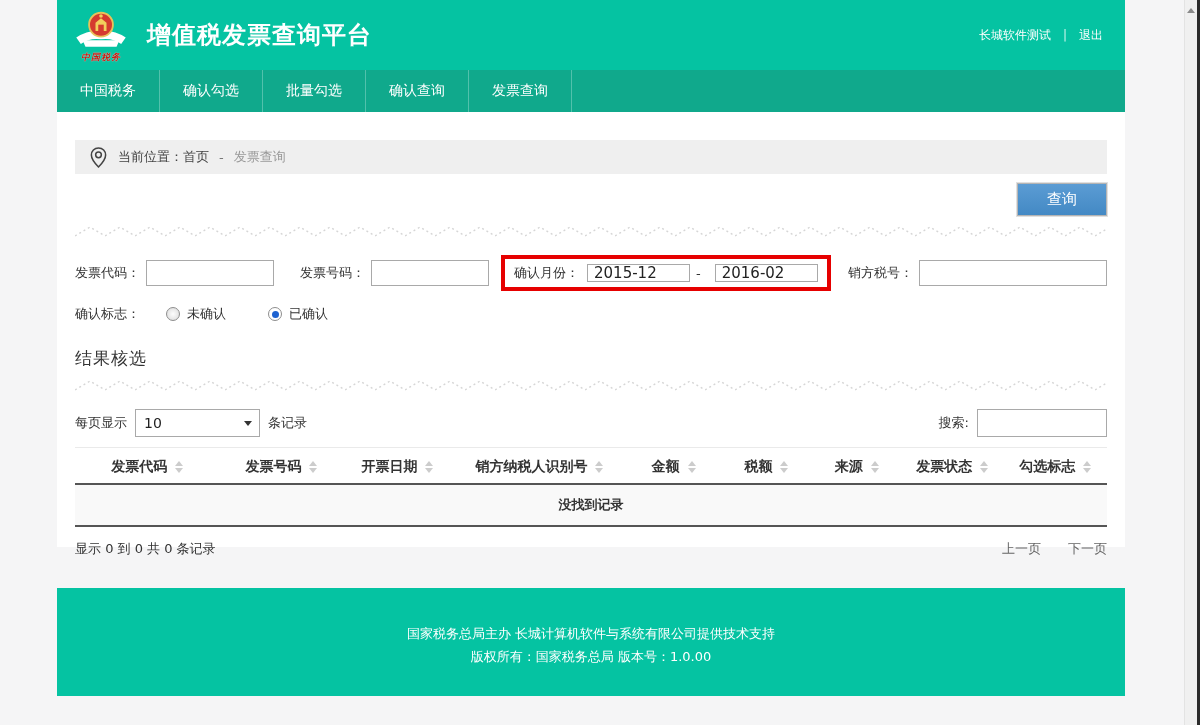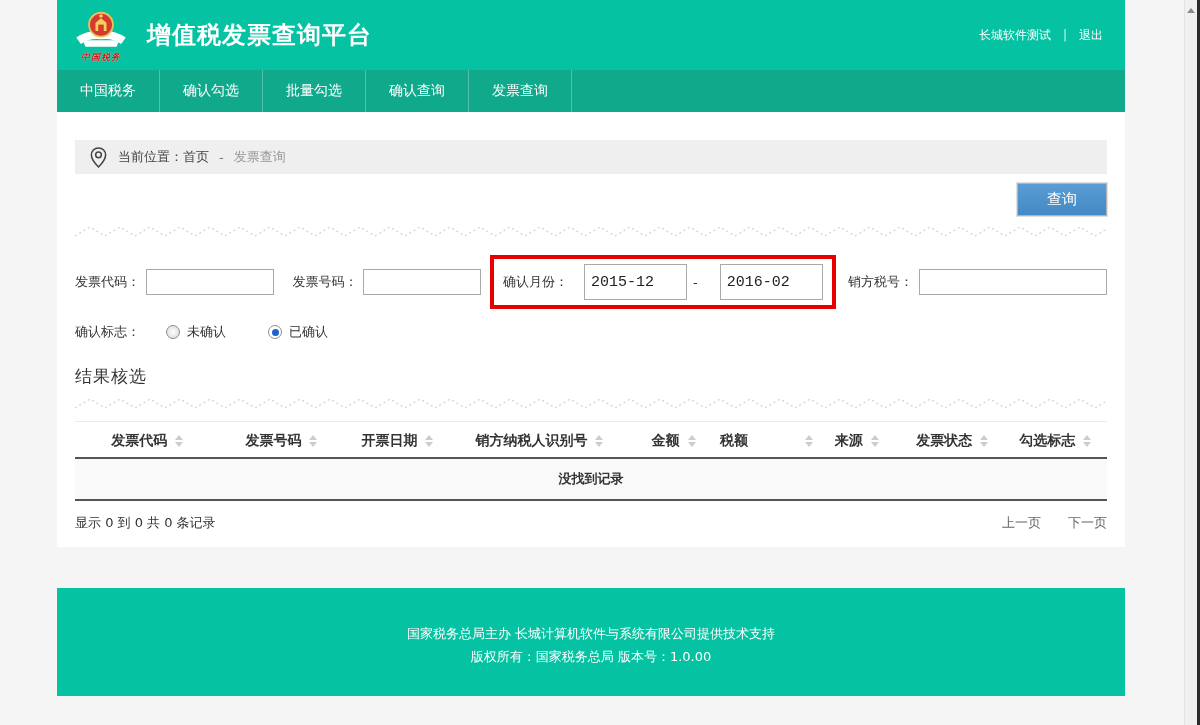--- a/index.html
+++ b/index.html
@@ -47,21 +47,21 @@
 
   
   .form-row { display:flex; align-items:center; margin-top:16px; }
   .f-label { font-size:13px; color:#333; white-space:nowrap; }
   .f-input { height:26px; border:1px solid #a9a9a9; background:#fff; font-size:14px; padding:0 6px;
       font-family:inherit; color:#222; }
   .inp-code { width:128px; margin-left:6px; }
   .inp-num  { width:118px; margin-left:6px; }
   .gap30 { width:30px; } .gap14 { width:14px; } .gap20 { width:20px; }
   .red-box { display:flex; align-items:center; border:4px solid #E60000; padding:5px 9px; background:#fff; }
-  .inp-month { width:103px; height:36px; margin-left:16px; font-size:15px;font-family:Liberation Mono, monospace; }
+  .inp-month { width:103px; height:18px; margin-left:8px; font-size:15px; }
   .range-dash { margin:0 6px; font-size:13px; color:#333; }
   .inp-tax { width:188px; margin-left:6px; }
 
   .radio-row { display:flex; align-items:flex-start; margin-top:14px; }
   .radio-opt { display:flex; align-items:center; cursor:pointer; }
   .radio-circle { width:14px; height:14px; border-radius:50%; border:1px solid #8e8e8e;
       background:radial-gradient(#fdfdfd,#d9d9d9); display:inline-flex; align-items:center; justify-content:center; }
   .radio-circle.checked { background:#fff; }
   .radio-dot { width:7px; height:7px; border-radius:50%; background:#1E62D0; }
   .radio-label { font-size:13px; color:#333; margin-left:7px; }
@@ -77,21 +77,21 @@
       display:flex; align-items:center; padding:0 8px; font-size:14px; color:#222; cursor:pointer; position:relative; }
   .select-arrow { position:absolute; right:7px; top:11px; width:0; height:0;
       border-left:4px solid transparent; border-right:4px solid transparent; border-top:5px solid #333; }
   .search-input { width:130px; height:28px; margin-left:8px; }
 
   
   .tbl { margin-top:10px; }
   .tbl-head { display:flex; align-items:center; border-top:1px solid #eaeaea; padding:10px 0 7px 0; }
   .th { display:flex; align-items:center; justify-content:center; font-size:14px; font-weight:bold; color:#333; }
   .th-0{width:14%;} .th-1{width:12%;} .th-2{width:10.5%;} .th-3{width:17%;} .th-4{width:9%;}
-  .th-5{width:9%;justify-content:space-between;} .th-6{width:8.5%;} .th-7{width:10%;} .th-8{width:10%;}
+  .th-5{width:9%;} .th-6{width:8.5%;} .th-7{width:10%;} .th-8{width:10%;}
   .sort { display:inline-flex; flex-direction:column; gap:2px; margin-left:8px; }
   .sort .up { width:0;height:0;border-left:4px solid transparent;border-right:4px solid transparent;border-bottom:5px solid #ccc; }
   .sort .down { width:0;height:0;border-left:4px solid transparent;border-right:4px solid transparent;border-top:5px solid #ccc; }
   .tbl-empty { border-top:2px solid #555; border-bottom:2px solid #555; background:#f9f9f9;
       text-align:center; font-size:13px; color:#333; padding:11px 0;font-weight:bold; }
 
   .page-row { display:flex; align-items:center; justify-content:space-between; margin-top:13px; }
   .page-info { font-size:13px; color:#333; }
   .page-links { display:flex; gap:27px; }
   .page-link { font-size:13px; color:#666; cursor:pointer; }
@@ -200,20 +200,34 @@
 
       <svg class="zigzag" width="1032" height="15">
         <defs>
           <pattern id="zig2" patternUnits="userSpaceOnUse" width="30" height="15">
             <path d="M0 12 L15 3 L30 12" fill="none" stroke="#d6d6d6" stroke-width="1.4" stroke-dasharray="2 3"></path>
           </pattern>
         </defs>
         <rect width="1032" height="15" fill="url(#zig2)"></rect>
       </svg>
 
+      <div class="ctrl-row">
+        <div class="ctrl-left">
+          <span class="ctrl-text">每页显示</span>
+          <div class="fake-select">
+            <span>10</span>
+            <span class="select-arrow"></span>
+          </div>
+          <span class="ctrl-text">条记录</span>
+        </div>
+        <div class="ctrl-right">
+          <span class="ctrl-text">搜索:</span>
+          <input class="f-input search-input" style="">
+        </div>
+      </div>
 
       <div class="tbl">
         <div class="tbl-head">
           <div class="th th-0">
               <span>发票代码</span>
               <span class="sort">
                 <i class="up"></i>
                 <i class="down"></i>
               </span>
             </div>

